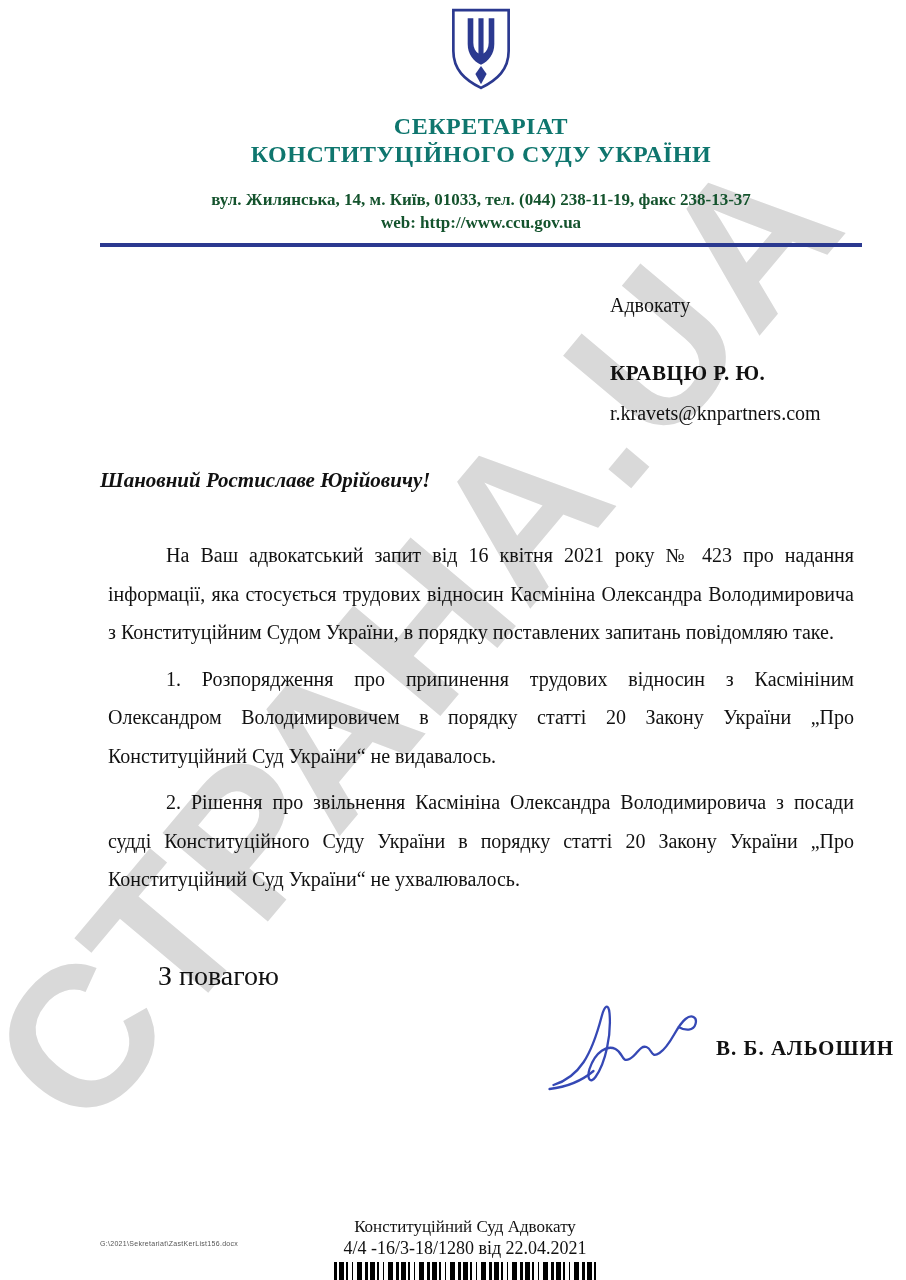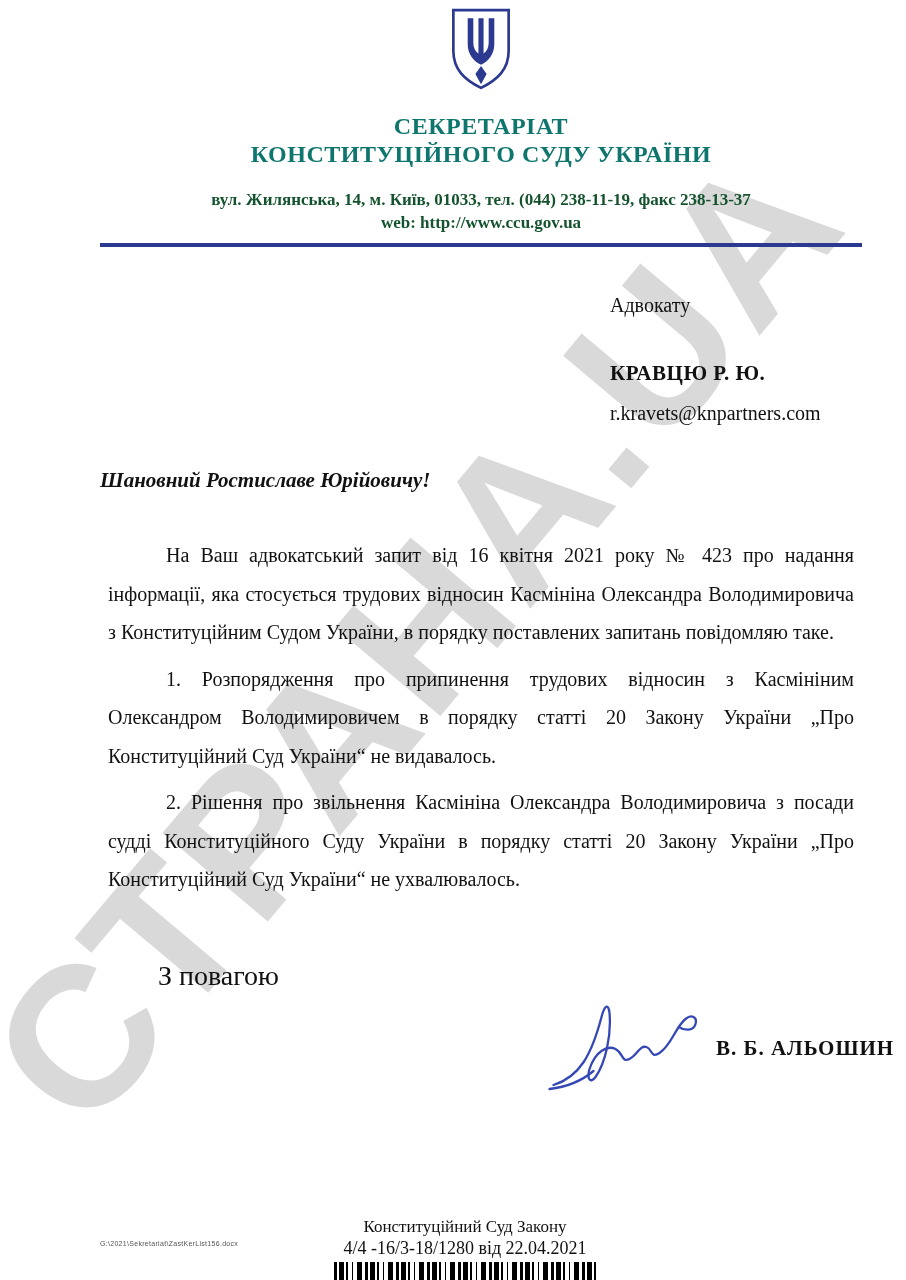--- a/index.html
+++ b/index.html
@@ -171,19 +171,19 @@
         <path d="M6,92 C32,84 44,62 54,24 C57,12 61,10 62,20 C64,42 58,70 48,84 C43,91 39,86 42,76 C48,58 60,52 68,56 C76,60 74,70 82,66 C90,62 92,52 99,54 C105,56 103,66 112,60 C124,52 128,34 138,26 C144,21 150,24 148,31 C146,38 138,38 131,34"></path>
         <path d="M2,96 C20,94 34,88 46,78"></path>
       </g>
     </svg>
 
     <div class="signer">В. Б. АЛЬОШИН</div>
 
     <div class="file-note">G:\2021\Sekretariat\ZastKerList156.docx</div>
 
     <div class="footer-center">
-      <div class="footer-court">Конституційний Суд Закону</div>
+      <div class="footer-court">Конституційний Суд Адвокату</div>
       <div class="footer-ref">4/4 -16/3-18/1280 від 22.04.2021</div>
       <div class="barcode"></div>
     </div>
 
   </div>
 </div>
 
 </body></html>

